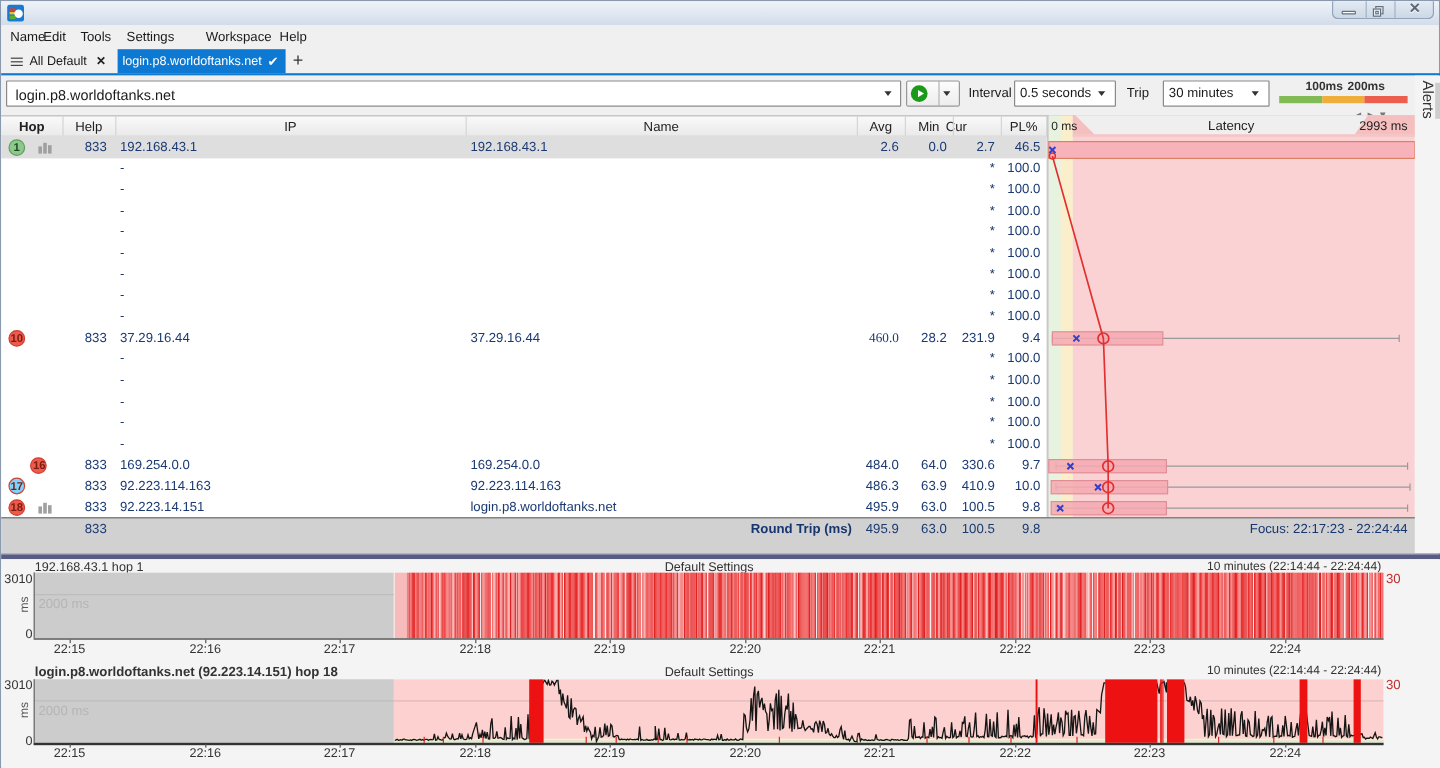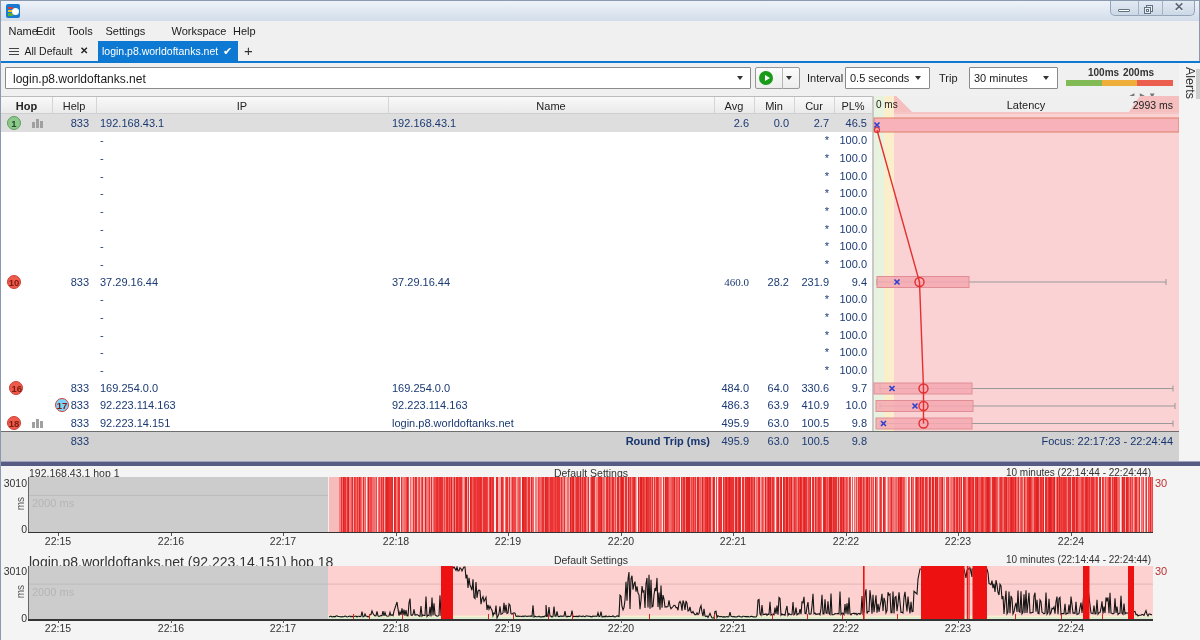--- a/index.html
+++ b/index.html
@@ -77,21 +77,21 @@
 <div style="position:absolute;left:1180px;top:66px;width:16px;height:50px;font-size:12.5px;color:#333;writing-mode:vertical-rl;">Alerts</div>
 <div style="position:absolute;left:1195px;top:68px;width:5px;height:30px;background:#cdcdcd;"></div>
 
 <div style="position:absolute;left:0;top:95px;width:1178px;height:18px;background:linear-gradient(#f9f9f9,#eaeaea);border-top:1px solid #bbb;border-bottom:1px solid #cfcfcf;"></div>
 <div class="hdr" style="left:0;width:51px;font-weight:bold;">Hop</div>
 <div class="hdr" style="left:51px;width:44px;">Help</div>
 <div class="hdr" style="left:387px;width:326px;">Name</div>
 <div class="hdr" style="left:95px;width:292px;">IP</div>
 <div class="hdr" style="left:713px;width:40px;">Avg</div>
 <div class="hdr" style="left:753px;width:40px;">Min</div>
-<div class="hdr" style="left:793px;width:40px;">Cur</div>
+<div class="hdr" style="left:776px;width:40px;">Cur</div>
 <div class="hdr" style="left:833px;width:38px;">PL%</div>
 <div style="position:absolute;left:51px;top:96px;width:1px;height:16px;background:#d5d5d5;"></div>
 <div style="position:absolute;left:95px;top:96px;width:1px;height:16px;background:#d5d5d5;"></div>
 <div style="position:absolute;left:387px;top:96px;width:1px;height:16px;background:#d5d5d5;"></div>
 <div style="position:absolute;left:713px;top:96px;width:1px;height:16px;background:#d5d5d5;"></div>
 <div style="position:absolute;left:753px;top:96px;width:1px;height:16px;background:#d5d5d5;"></div>
 <div style="position:absolute;left:793px;top:96px;width:1px;height:16px;background:#d5d5d5;"></div>
 <div style="position:absolute;left:833px;top:96px;width:1px;height:16px;background:#d5d5d5;"></div>
 <div style="position:absolute;left:871px;top:95px;width:2px;height:365px;background:#c9c9c9;"></div>
 
@@ -178,31 +178,31 @@
       <div class="rl" style="left:99px;">-</div>
       <div class="rr" style="right:43px;">*</div>
       <div class="rr" style="right:5px;">100.0</div>
     </div>
 <div style="position:absolute;left:0;top:360.4px;width:871px;height:17.67px;">
       <div class="rl" style="left:99px;">-</div>
       <div class="rr" style="right:43px;">*</div>
       <div class="rr" style="right:5px;">100.0</div>
     </div>
 <div style="position:absolute;left:0;top:378.1px;width:871px;height:17.67px;">
-      <div style="position:absolute;left:8px;top:1.5px;width:14px;height:14px;border-radius:50%;background:#ee5a4b;border:1px solid #d04032;color:#7c1d12;font-size:9.5px;font-weight:bold;text-align:right;line-height:14px;">16</div>
+      <div style="position:absolute;left:24px;top:1.5px;width:14px;height:14px;border-radius:50%;background:#ee5a4b;border:1px solid #d04032;color:#7c1d12;font-size:9.5px;font-weight:bold;text-align:right;line-height:14px;">16</div>
       <div class="rr" style="right:783px;">833</div>
       <div class="rl" style="left:99px;">169.254.0.0</div>
       <div class="rl" style="left:391px;">169.254.0.0</div>
       <div class="rr" style="right:123px;">484.0</div>
       <div class="rr" style="right:83px;padding-left:28px;">64.0</div>
       <div class="rr" style="right:43px;">330.6</div>
       <div class="rr" style="right:5px;">9.7</div>
     </div>
 <div style="position:absolute;left:0;top:395.7px;width:871px;height:17.67px;">
-      <div style="position:absolute;left:6px;top:1.5px;width:14px;height:14px;border-radius:50%;background:#7dd3fc;border:1px solid #d04032;color:#7c1d12;font-size:9.5px;font-weight:bold;text-align:center;line-height:14px;margin-left:48px;">17</div>
+      <div style="position:absolute;left:6px;top:1.5px;width:14px;height:14px;border-radius:50%;background:#7dd3fc;border:1px solid #d04032;color:#7c1d12;font-size:9.5px;font-weight:bold;text-align:center;line-height:14px;">17</div>
       <div class="rr" style="right:783px;">833</div>
       <div class="rl" style="left:99px;">92.223.114.163</div>
       <div class="rl" style="left:391px;">92.223.114.163</div>
       <div class="rr" style="right:123px;">486.3</div>
       <div class="rr" style="right:83px;">63.9</div>
       <div class="rr" style="right:43px;">410.9</div>
       <div class="rr" style="right:5px;margin-left:20px;">10.0</div>
     </div>
 <div style="position:absolute;left:0;top:413.4px;width:871px;height:17.67px;">
       <div style="position:absolute;left:6px;top:1.5px;width:14px;height:14px;border-radius:50%;background:#ee5a4b;border:1px solid #d04032;color:#7c1d12;font-size:9.5px;font-weight:bold;text-align:center;line-height:14px;">18</div>
@@ -1076,21 +1076,21 @@
     <div style="position:absolute;left:620px;top:531.5px;width:1px;height:3px;background:#555;"></div>
     <div style="position:absolute;left:712px;top:533.5px;width:40px;text-align:center;font-size:10.5px;color:#333;">22:21</div>
     <div style="position:absolute;left:732px;top:531.5px;width:1px;height:3px;background:#555;"></div>
     <div style="position:absolute;left:825px;top:533.5px;width:40px;text-align:center;font-size:10.5px;color:#333;">22:22</div>
     <div style="position:absolute;left:845px;top:531.5px;width:1px;height:3px;background:#555;"></div>
     <div style="position:absolute;left:937px;top:533.5px;width:40px;text-align:center;font-size:10.5px;color:#333;">22:23</div>
     <div style="position:absolute;left:957px;top:531.5px;width:1px;height:3px;background:#555;"></div>
     <div style="position:absolute;left:1050px;top:533.5px;width:40px;text-align:center;font-size:10.5px;color:#333;">22:24</div>
     <div style="position:absolute;left:1070px;top:531.5px;width:1px;height:3px;background:#555;"></div>
 
-<div style="position:absolute;left:28px;top:552.5px;font-size:14px;color:#333;">login.p8.worldoftanks.net (92.223.14.151) hop 18</div>
+<div style="position:absolute;left:28px;top:552.5px;font-size:11px;color:#333;font-weight:bold;">login.p8.worldoftanks.net (92.223.14.151) hop 18</div>
 <div style="position:absolute;left:490px;top:552.5px;width:200px;text-align:center;font-size:10.5px;color:#333;">Default Settings</div>
 <div style="position:absolute;left:900px;top:552.5px;width:250px;text-align:right;font-size:10px;color:#333;">10 minutes (22:14:44 - 22:24:44)</div>
 <div style="position:absolute;left:0px;top:564px;width:26px;text-align:right;font-size:10.5px;color:#333;">3010</div>
 <div style="position:absolute;left:14px;top:584px;font-size:10px;color:#555;writing-mode:vertical-rl;transform:rotate(180deg);">ms</div>
 <div style="position:absolute;left:0px;top:611px;width:26px;text-align:right;font-size:10.5px;color:#333;">0</div>
 <div style="position:absolute;left:1154px;top:564px;font-size:11px;color:#c03030;">30</div>
 <svg style="position:absolute;left:27px;top:565px;" width="1125" height="54" viewBox="0 0 1125 54">
       <rect x="0" y="0" width="1125" height="54" fill="#fcd1cf"></rect>
       <rect x="0" y="49.5" width="1125" height="1.5" fill="#f8eecb"></rect>
       <rect x="0" y="51" width="1125" height="3" fill="#dcecd2"></rect>

